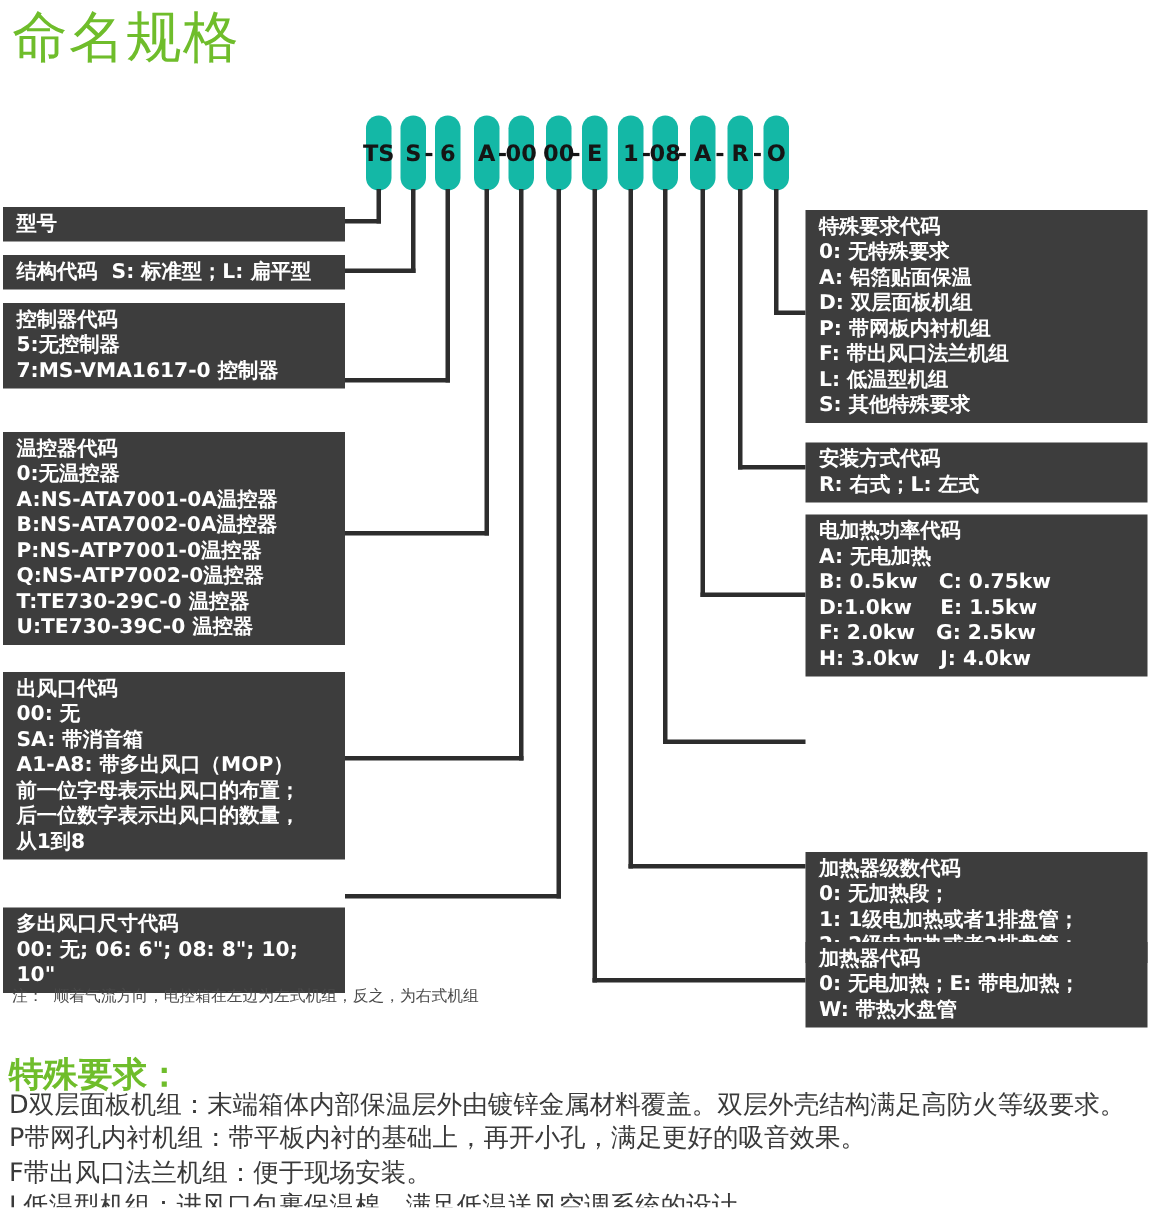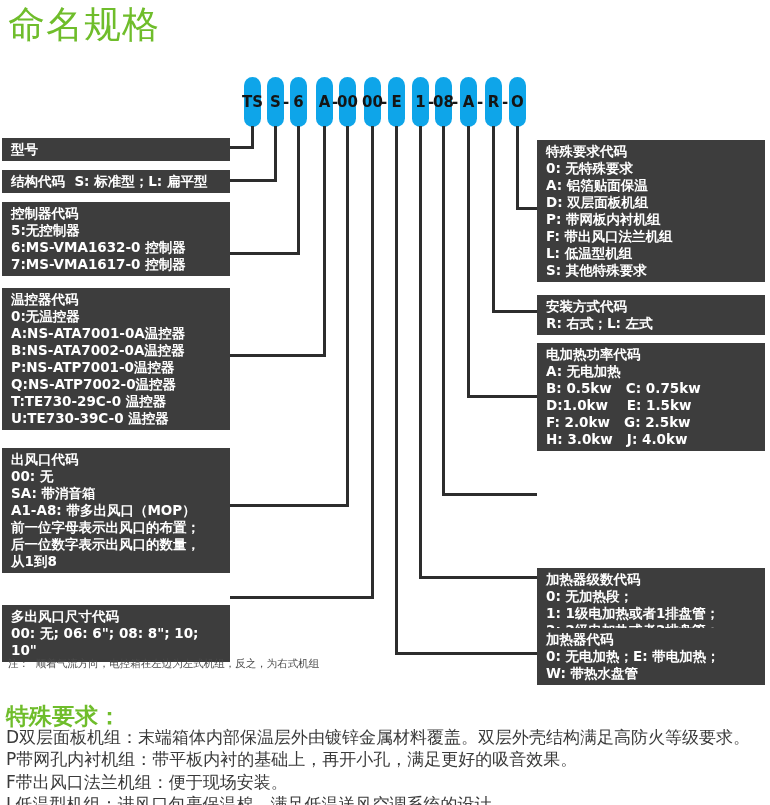--- a/index.html
+++ b/index.html
@@ -6,21 +6,21 @@
   .page{
     position:relative;width:770px;height:805px;background:#ffffff;overflow:hidden;
     font-family:"DejaVu Sans","Liberation Sans",sans-serif;
   }
   .page-title{
     position:absolute;left:8px;top:2px;margin:0;
     font-size:37px;font-weight:500;color:#6fbd2b;letter-spacing:1px;line-height:1.25;
   }
   
   .pill{
-    position:absolute;top:77px;width:17px;height:50px;border-radius:9px;background:#0ea5e9;
+    position:absolute;top:77px;width:17px;height:50px;border-radius:9px;background:#14b8a6;
     display:flex;align-items:center;justify-content:center;
   }
   .pill span{
     font-size:15px;font-weight:700;color:#151515;white-space:nowrap;
   }
   .dash{
     position:absolute;top:77px;width:12px;height:50px;
     display:flex;align-items:center;justify-content:center;
     font-size:15px;font-weight:700;color:#151515;
   }
@@ -144,21 +144,20 @@
     <div class="box-line">型号</div>
   </div>
 
   <div class="spec-box" style="left:2px;top:170px;">
     <div class="box-line">结构代码  S: 标准型；L: 扁平型</div>
   </div>
 
   <div class="spec-box" style="left:2px;top:202px;">
     <div class="box-line">控制器代码</div>
     <div class="box-line">5:无控制器</div>
-    <div class="box-line">6:MS-VMA1632-0 控制器</div>
     <div class="box-line">7:MS-VMA1617-0 控制器</div>
   </div>
 
   <div class="spec-box" style="left:2px;top:288px;">
     <div class="box-line">温控器代码</div>
     <div class="box-line">0:无温控器</div>
     <div class="box-line">A:NS-ATA7001-0A温控器</div>
     <div class="box-line">B:NS-ATA7002-0A温控器</div>
     <div class="box-line">P:NS-ATP7001-0温控器</div>
     <div class="box-line">Q:NS-ATP7002-0温控器</div>

